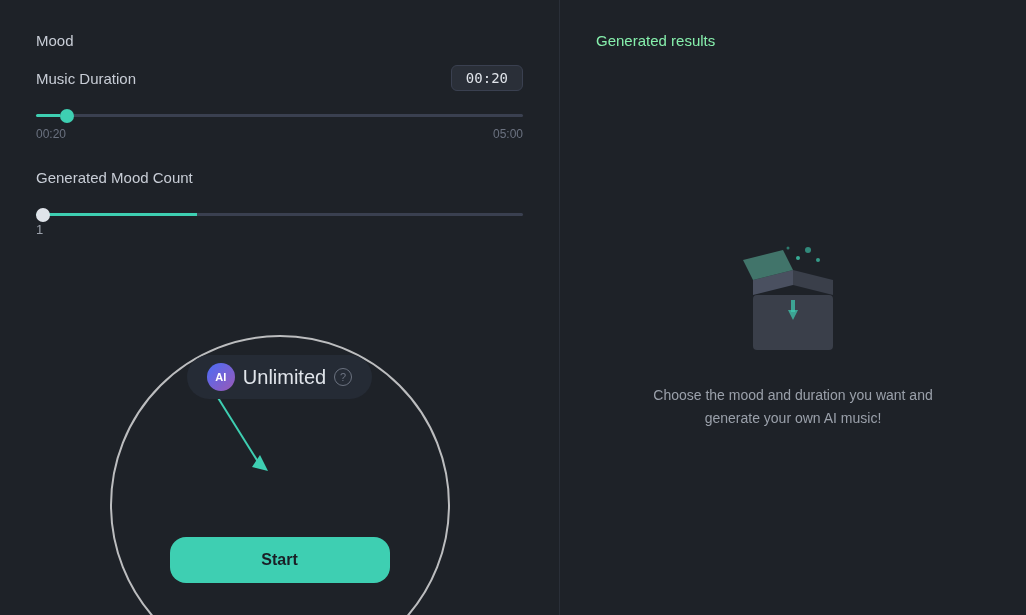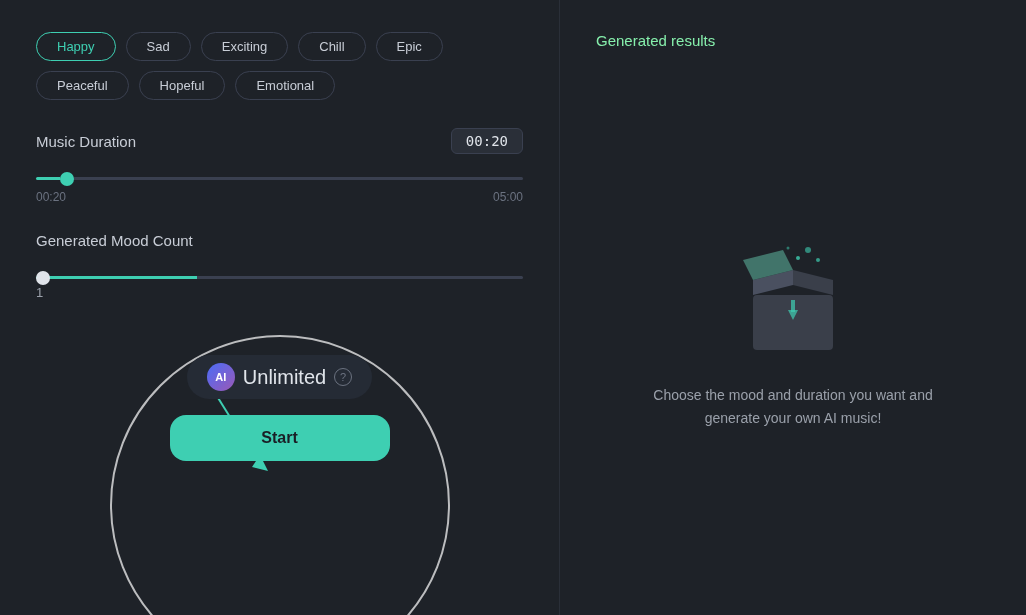--- a/index.html
+++ b/index.html
@@ -151,22 +151,22 @@
     
     .bottom-area {
       position: absolute;
       bottom: 0;
       left: 0;
       right: 0;
       height: 260px;
       display: flex;
       flex-direction: column;
       align-items: center;
-      justify-content: flex-start;
-      padding-bottom: 12px;
+      justify-content: space-between;
+      padding-bottom: 32px;
     }
 
     
     .circle-highlight {
       position: absolute;
       bottom: -60px;
       left: 50%;
       transform: translateX(-50%);
       width: 340px;
       height: 340px;
@@ -274,30 +274,21 @@
       line-height: 1.6;
       max-width: 280px;
     }
   </style>
 </head>
 <body>
 
 <div class="left-panel">
 
   <div>
-    <div class="mood-grid">
-      <button class="mood-btn active">Happy</button>
-      <button class="mood-btn">Sad</button>
-      <button class="mood-btn">Exciting</button>
-      <button class="mood-btn">Chill</button>
-      <button class="mood-btn">Epic</button>
-      <button class="mood-btn">Peaceful</button>
-      <button class="mood-btn">Hopeful</button>
-      <button class="mood-btn">Emotional</button>
-    </div>
+    <div class="section-title">Mood</div>
   </div>
 
   <div class="duration-section">
     <div class="duration-header">
       <span class="section-title" style="margin-bottom:0">Music Duration</span>
       <span class="duration-display">00:20</span>
     </div>
     <div class="slider-container">
       <input type="range" class="slider" min="0" max="100" value="5" style="">
     </div>

